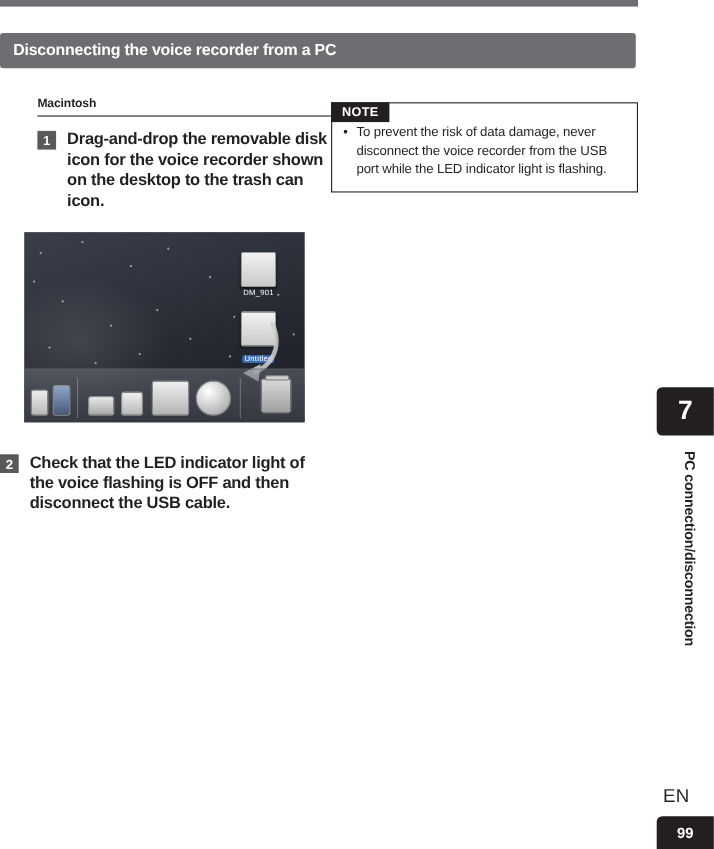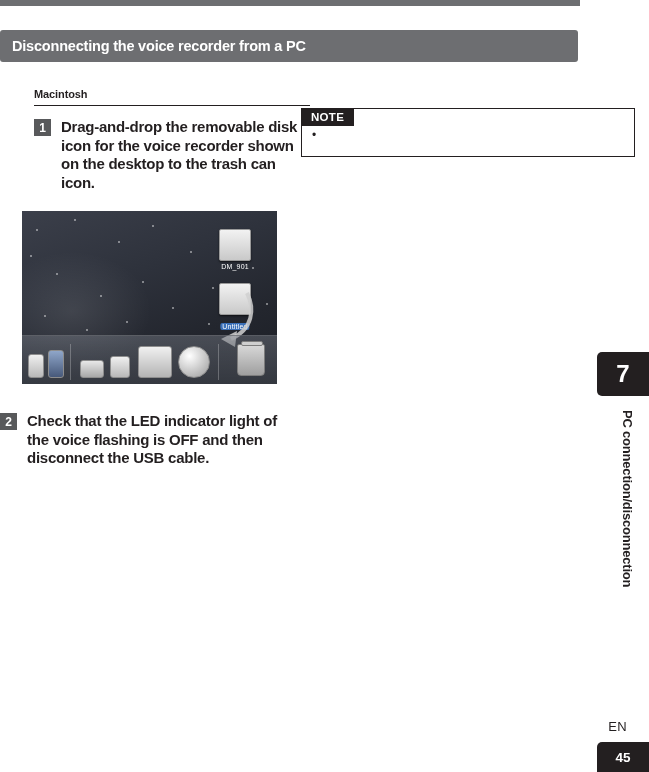--- a/index.html
+++ b/index.html
@@ -200,22 +200,22 @@
     right: 18px;
     top: 78px;
     width: 56px;
     height: 60px;
   }
 
   
   .note-box {
     position: absolute;
     left: 301px;
-    top: 108px;
-    width: 334px;
+    top: 93px;
+    width: 279px;
     border: 1px solid #231f20;
     box-sizing: border-box;
     padding: 18px 10px 12px 10px;
   }
   .note-tag {
     position: absolute;
     left: -1px;
     top: -1px;
     background: #231f20;
     color: #ffffff;
@@ -264,21 +264,21 @@
     letter-spacing: -0.2px;
     writing-mode: vertical-rl;
     white-space: nowrap;
   }
 
   
   .footer-en {
     position: absolute;
     right: 22px;
     bottom: 38px;
-    font-size: 13px;
+    font-size: 17px;
     letter-spacing: 0.3px;
   }
   .footer-page {
     position: absolute;
     right: 0;
     bottom: 0;
     width: 52px;
     height: 30px;
     background: #231f20;
     color: #ffffff;
@@ -363,20 +363,21 @@
   <div class="step">
     <div class="step-num">2</div>
     <div class="step-text">Check that the LED indicator light of the voice flashing is OFF and then disconnect the USB cable.</div>
   </div>
 </div>
 
 <div class="note-box">
   <div class="note-tag">NOTE</div>
   <div class="note-item">
     <div class="note-bullet">•</div>
+    <div class="note-text">To prevent the risk of data damage, never disconnect the voice recorder from the USB port while the LED indicator light is flashing.</div>
   </div>
 </div>
 
 <div class="tab-block">7</div>
 <div class="side-label">PC connection/disconnection</div>
 
 <div class="footer-en">EN</div>
-<div class="footer-page">45</div>
+<div class="footer-page">99</div>
 
 </body></html>

